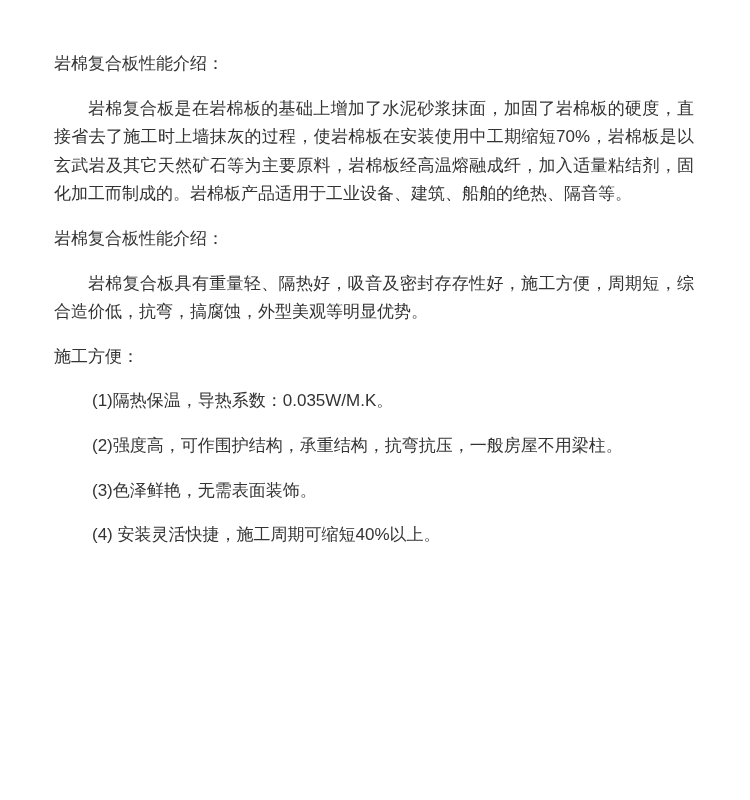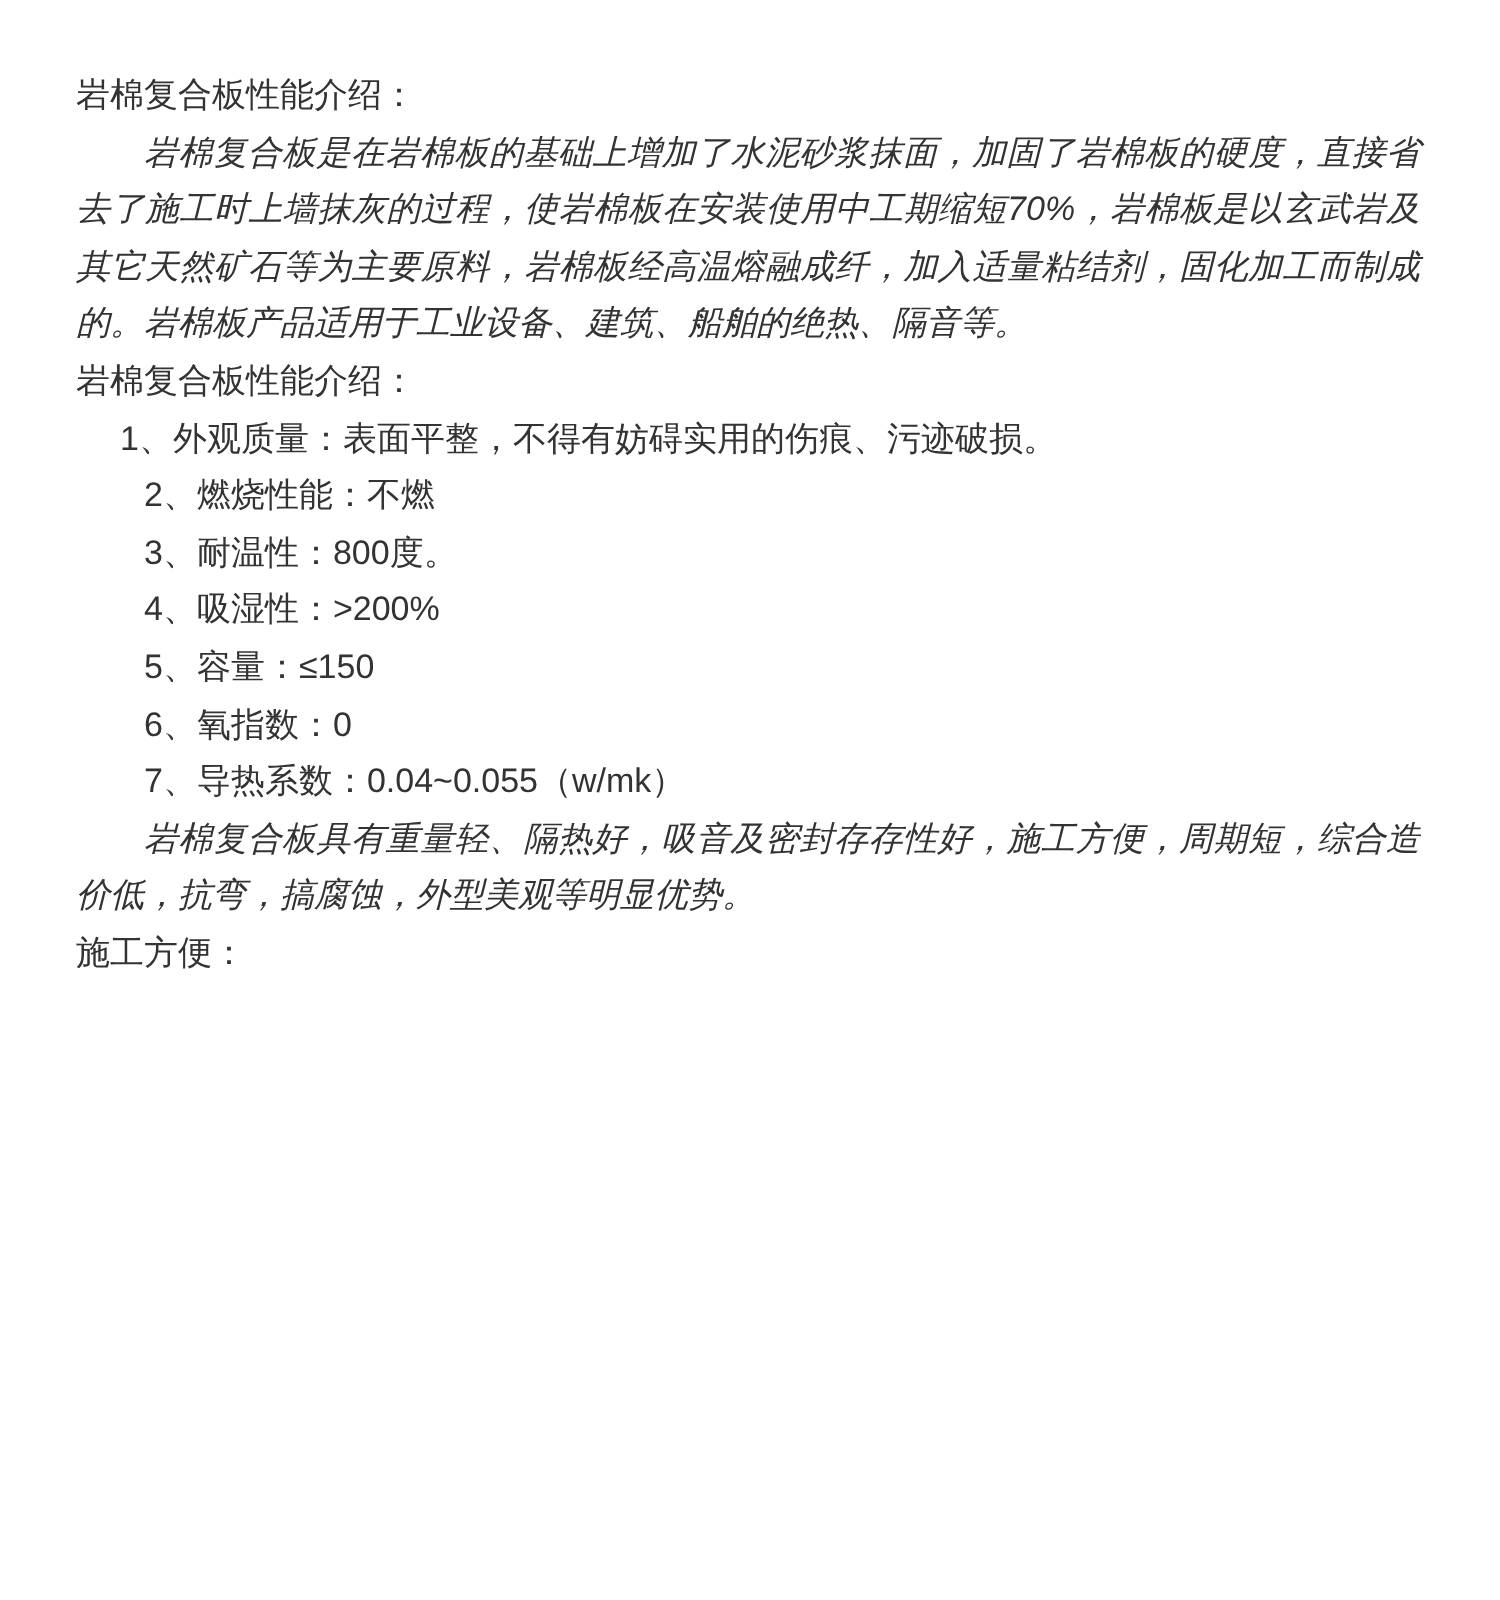--- a/index.html
+++ b/index.html
@@ -14,30 +14,29 @@
     font-family: "Liberation Sans", "DejaVu Sans", sans-serif;
     font-size: 17px;
     line-height: 28.6px;
     color: #333333;
     font-weight: 400;
   }
   .doc {
     padding: 34px 40px 0 38px;
   }
   .doc p, .doc div {
-    margin: 0;
+    margin: 16px;
     padding: 0;
   }
   .heading {
     text-align: left;
   }
   .para {
     text-indent: 2em;
     text-align: justify;
-    font-style: italic;
   }
   .feature-list .item-first {
     padding-left: 22px;
   }
   .feature-list .item {
     padding-left: 34px;
   }
   .quality-list .item {
     padding-left: 22px;
   }
@@ -46,30 +45,27 @@
 <body>
 
 <div class="doc">
 
   <p class="heading">岩棉复合板性能介绍：</p>
 
   <p class="para">岩棉复合板是在岩棉板的基础上增加了水泥砂浆抹面，加固了岩棉板的硬度，直接省去了施工时上墙抹灰的过程，使岩棉板在安装使用中工期缩短70%，岩棉板是以玄武岩及其它天然矿石等为主要原料，岩棉板经高温熔融成纤，加入适量粘结剂，固化加工而制成的。岩棉板产品适用于工业设备、建筑、船舶的绝热、隔音等。</p>
 
   <p class="heading">岩棉复合板性能介绍：</p>
 
-  <div class="feature-list">
-    <p class="item-first">1、外观质量：表面平整，不得有妨碍实用的伤痕、污迹破损。</p>
-    <p class="item">2、燃烧性能：不燃</p>
-    <p class="item">3、耐温性：800度。</p>
-    <p class="item">4、吸湿性：&gt;200%</p>
-    <p class="item">5、容量：≤150</p>
-    <p class="item">6、氧指数：0</p>
-    <p class="item">7、导热系数：0.04~0.055（w/mk）</p>
-  </div>
 
 
 
   <p class="para">岩棉复合板具有重量轻、隔热好，吸音及密封存存性好，施工方便，周期短，综合造价低，抗弯，搞腐蚀，外型美观等明显优势。</p>
 
   <p class="heading">施工方便：</p>
 
+  <div class="quality-list">
+    <p class="item">(1)隔热保温，导热系数：0.035W/M.K。</p>
+    <p class="item">(2)强度高，可作围护结构，承重结构，抗弯抗压，一般房屋不用梁柱。</p>
+    <p class="item">(3)色泽鲜艳，无需表面装饰。</p>
+    <p class="item">(4) 安装灵活快捷，施工周期可缩短40%以上。</p>
+  </div>
 
 </div>
 
 </body></html>

